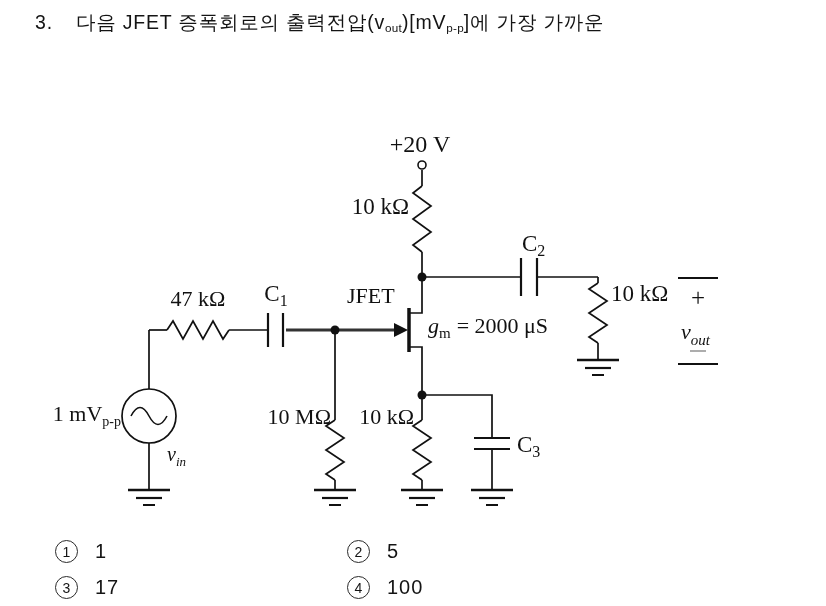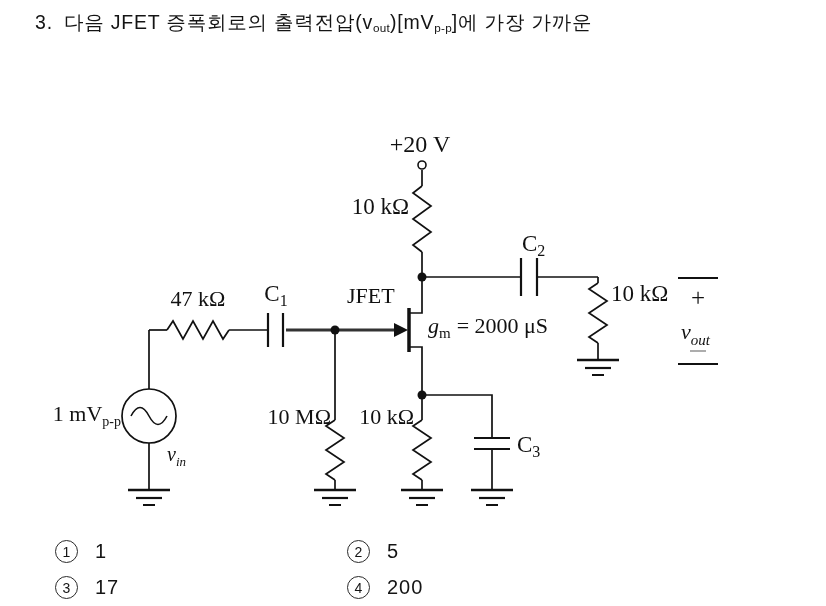--- a/index.html
+++ b/index.html
@@ -4,21 +4,21 @@
 <style>
   html,body{margin:0;padding:0;background:#fff;}
   .page{
     position:relative;width:826px;height:606px;background:#ffffff;
     font-family:"Liberation Sans","DejaVu Sans",sans-serif;color:#141414;overflow:hidden;
   }
   
   .question{position:absolute;left:35px;top:9px;display:flex;font-size:19.5px;letter-spacing:.8px;}
   .qnum{margin-right:11px;line-height:27px;}
   .qbody{display:block;}
-  .qline{line-height:27px;white-space:nowrap;}
+  .qline{line-height:27px;white-space:nowrap;margin-left:12px;}
   .sub{font-size:.6em;vertical-align:-.28em;letter-spacing:.2px;}
   
   .circuit{position:absolute;left:0;top:125px;width:826px;height:420px;}
   .circuit text{font-family:"Liberation Serif","DejaVu Serif",serif;fill:#111;}
   .it{font-style:italic;}
   
   .choice{position:absolute;display:flex;align-items:center;gap:17px;font-size:20px;}
   .cnum{
     width:21px;height:21px;border:1.4px solid #2a2a2a;border-radius:50%;
     display:inline-flex;align-items:center;justify-content:center;
@@ -163,16 +163,16 @@
   <div class="choice c2">
     <span class="cnum">2</span>
     <span class="clabel">5</span>
   </div>
   <div class="choice c3">
     <span class="cnum">3</span>
     <span class="clabel">17</span>
   </div>
   <div class="choice c4">
     <span class="cnum">4</span>
-    <span class="clabel">200</span>
+    <span class="clabel">100</span>
   </div>
 
 </div>
 
 </body></html>

